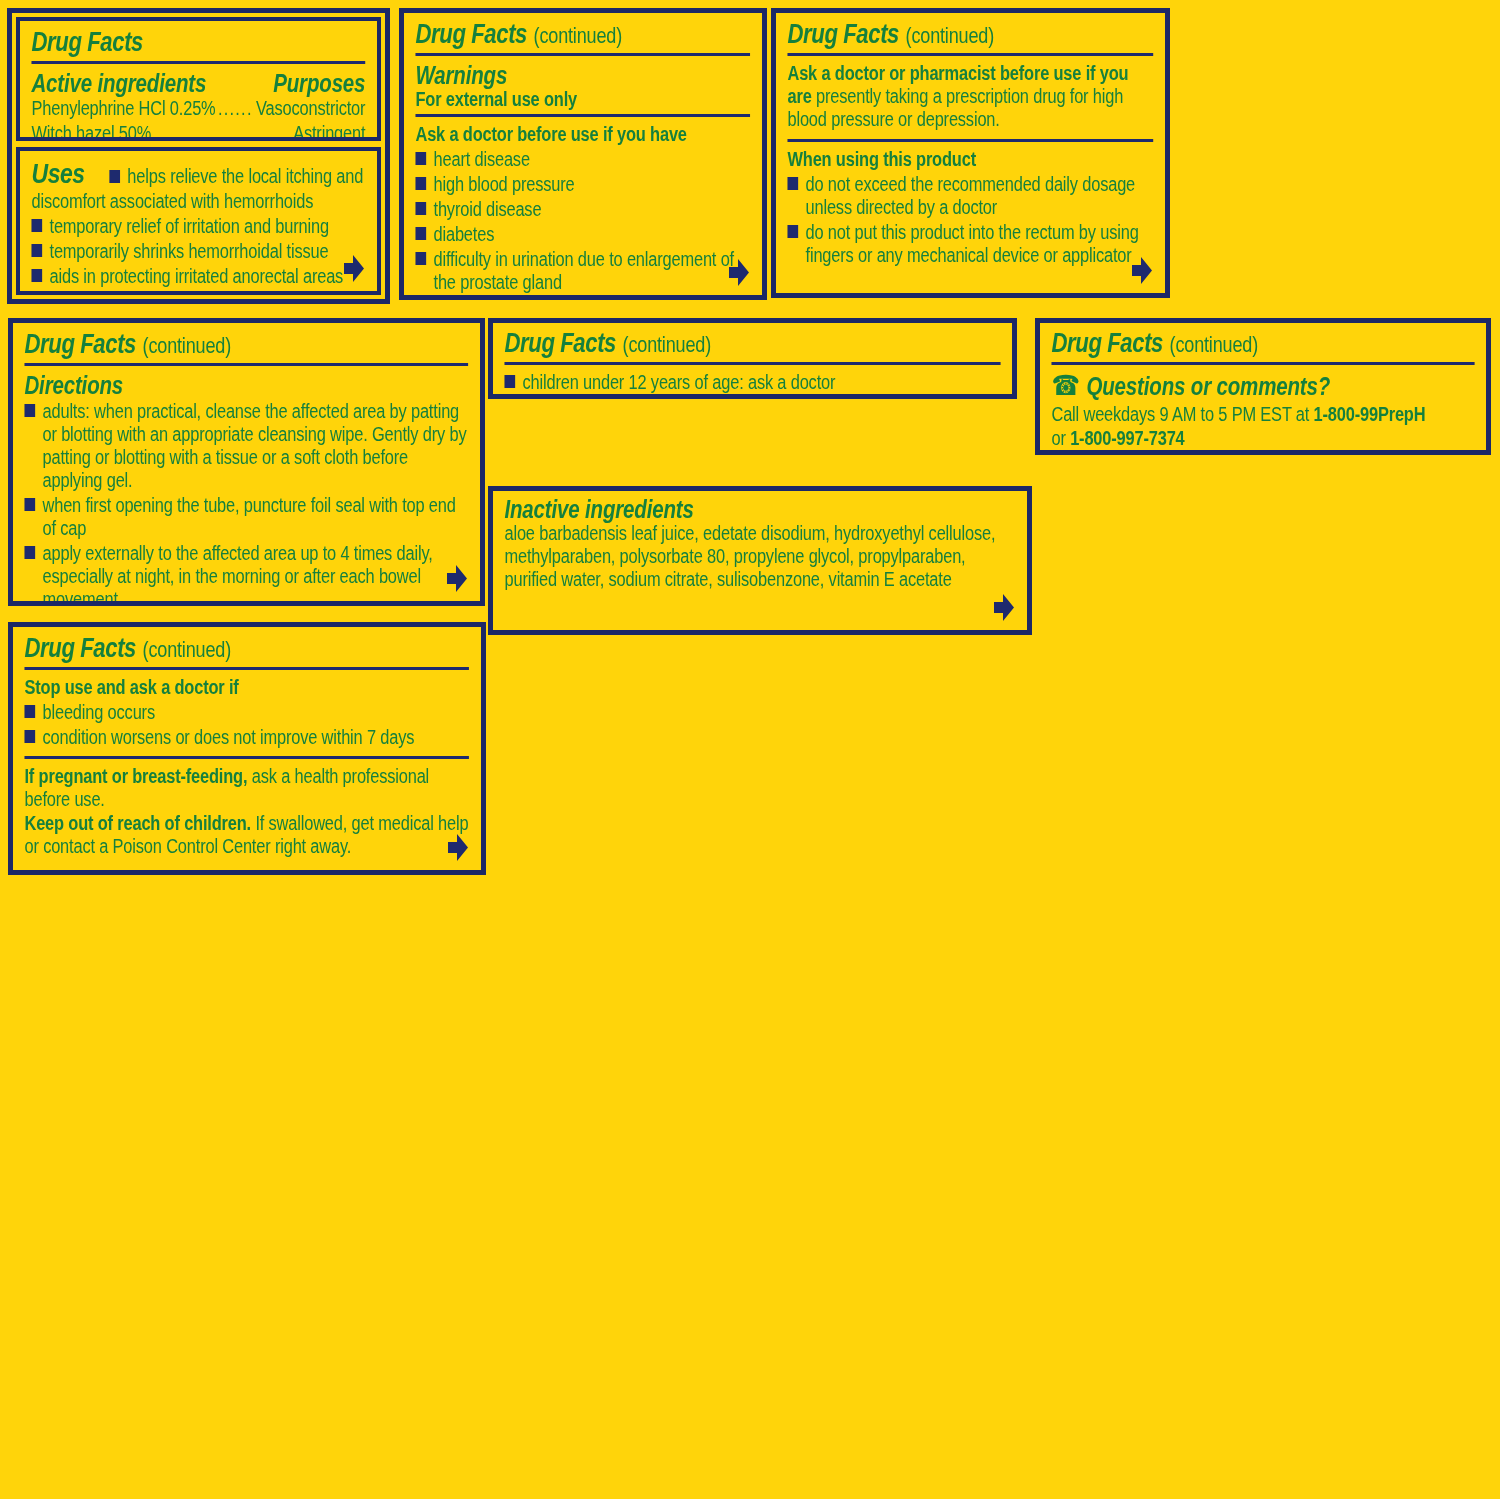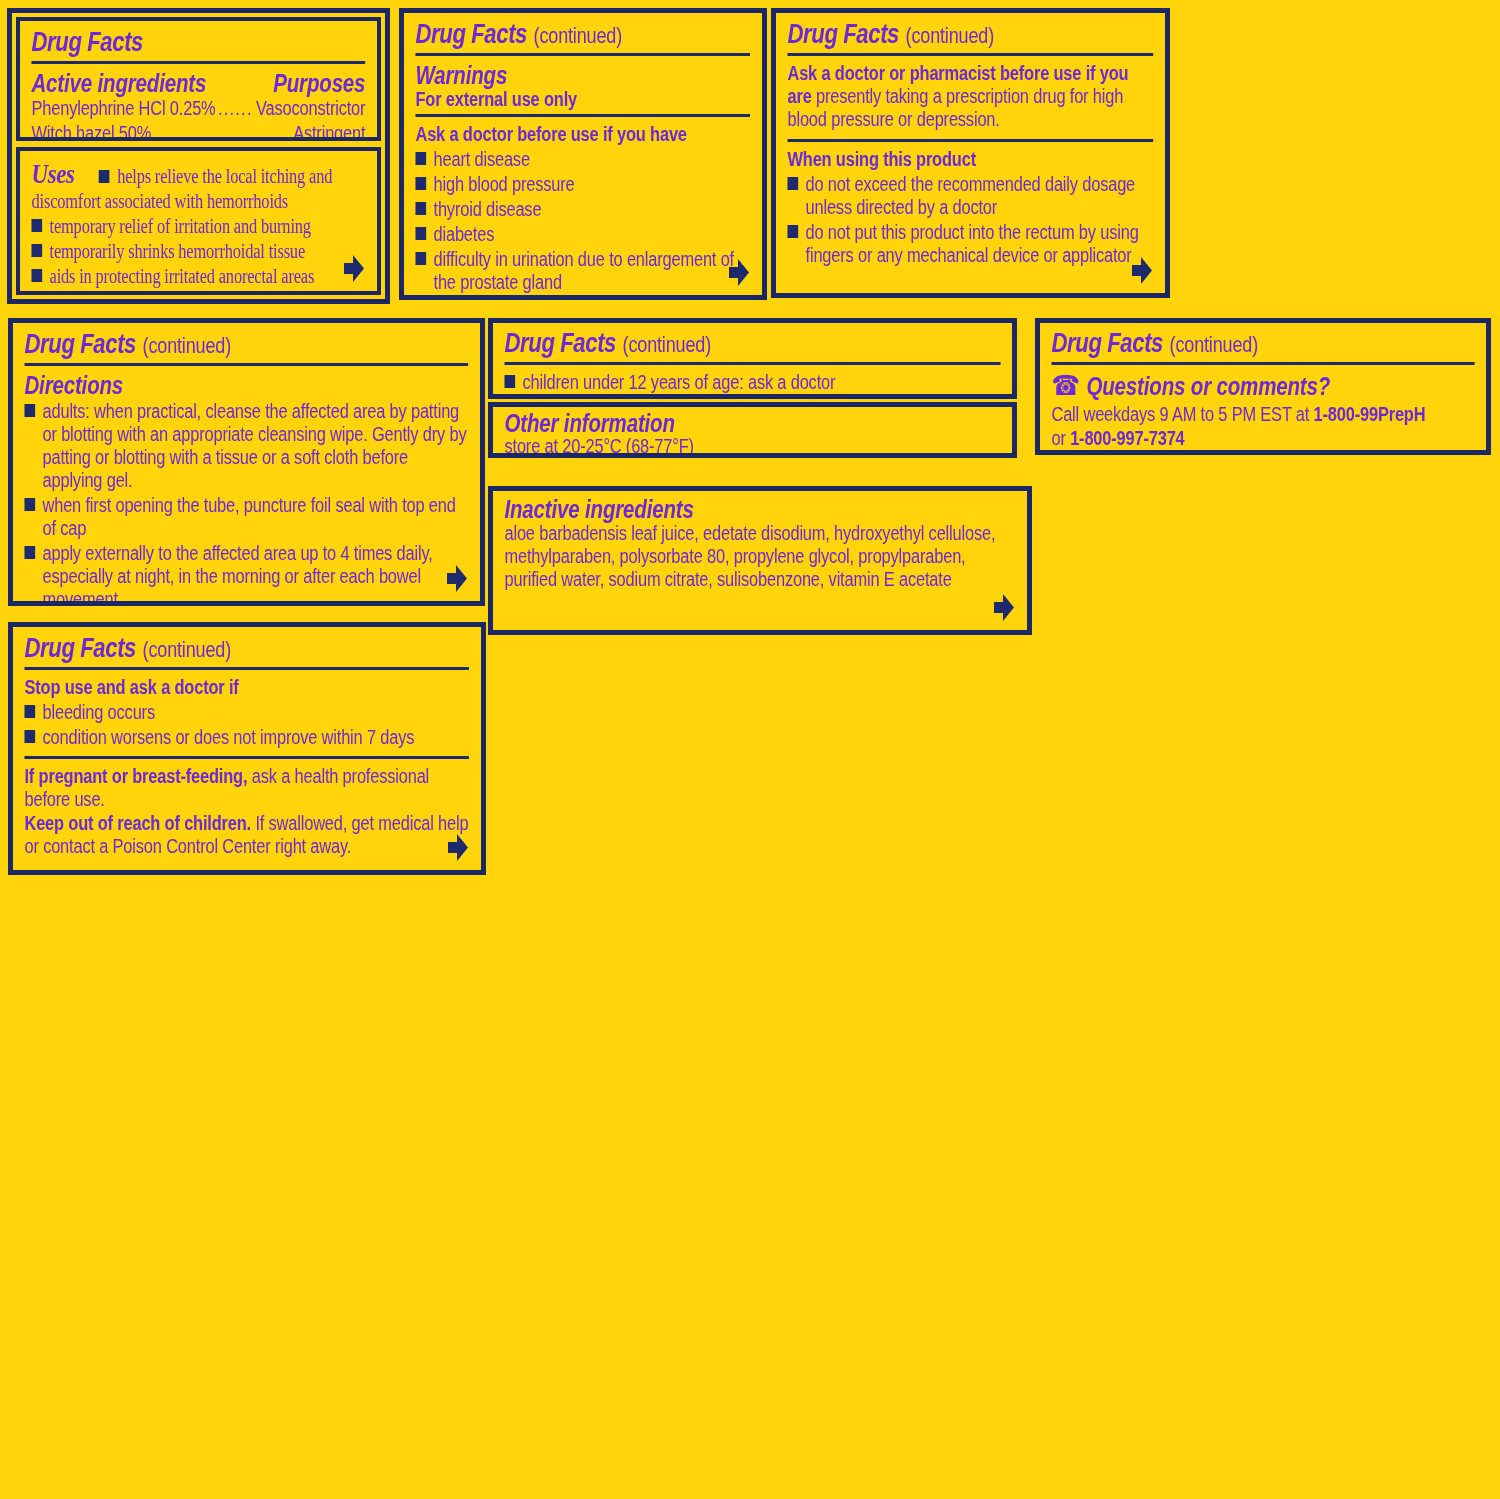--- a/index.html
+++ b/index.html
@@ -1,18 +1,18 @@
 <!DOCTYPE html>
 <html><head>
 <meta charset="utf-8">
 <style>
   html,body{margin:0;padding:0;background:#FFD40A;}
   .canvas{
     position:relative;width:1500px;height:1499px;background:#FFD40A;
-    font-family:"Liberation Sans",sans-serif;color:#6d28d9;overflow:hidden;
+    font-family:"Liberation Sans",sans-serif;color:#15803d;overflow:hidden;
     letter-spacing:-0.2px;
   }
   .box{
     position:absolute;border:5px solid #1C2866;background:#FFD40A;
     box-sizing:border-box;overflow:hidden;
   }
   .ibox{
     position:absolute;border:4px solid #1C2866;background:#FFD40A;
     box-sizing:border-box;overflow:hidden;
   }
@@ -62,21 +62,21 @@
           <span class="ld">..............</span>
           <span class="pp">Vasoconstrictor</span>
         </div>
         <div class="ing">
           <span class="nm">Witch hazel 50%</span>
           <span class="ld">........................................</span>
           <span class="pp">Astringent</span>
         </div>
       </div>
     </div>
-    <div class="ibox" style="left:4px;right:4px;top:134px;bottom:4px;font-family:Liberation Serif, serif;">
+    <div class="ibox" style="left:4px;right:4px;top:134px;bottom:4px;">
       <div class="pad">
         <div class="para"><span class="uses-h">Uses</span><span class="sq inline"></span><span>helps relieve the local itching and discomfort associated with hemorrhoids</span></div>
         <div class="b">
             <span class="sq"></span>
             <span class="bt">temporary relief of irritation and burning</span>
           </div>
         <div class="b">
             <span class="sq"></span>
             <span class="bt">temporarily shrinks hemorrhoidal tissue</span>
           </div>
@@ -173,26 +173,20 @@
     <div class="pad" style="padding-top:5px;">
       <div class="df-row"><span class="df-title">Drug Facts</span><span class="cont">(continued)</span></div>
       <div class="rule"></div>
       <div class="b">
           <span class="sq"></span>
           <span class="bt">children under 12 years of age: ask a doctor</span>
         </div>
     </div>
   </div>
 
-  <div class="box" style="left:488px;top:402px;width:529px;height:56px;">
-    <div class="pad tight" style="padding-top:3px;">
-      <div class="sh">Other information</div>
-      <div class="t" style="line-height:1.05;">store at 20-25°C (68-77°F)</div>
-    </div>
-  </div>
 
   <div class="box" style="left:488px;top:486px;width:544px;height:149px;">
     <div class="pad" style="padding-top:5px;">
       <div class="sh">Inactive ingredients</div>
       <div class="t">aloe barbadensis leaf juice, edetate disodium, hydroxyethyl cellulose, methylparaben, polysorbate 80, propylene glycol, propylparaben, purified water, sodium citrate, sulisobenzone, vitamin E acetate</div>
     </div>
     <svg class="arrow" viewBox="0 0 21 29">
         <polygon points="0,9 9,9 9,1 20,14.5 9,28 9,20 0,20" fill="currentColor"></polygon>
       </svg>
   </div>

